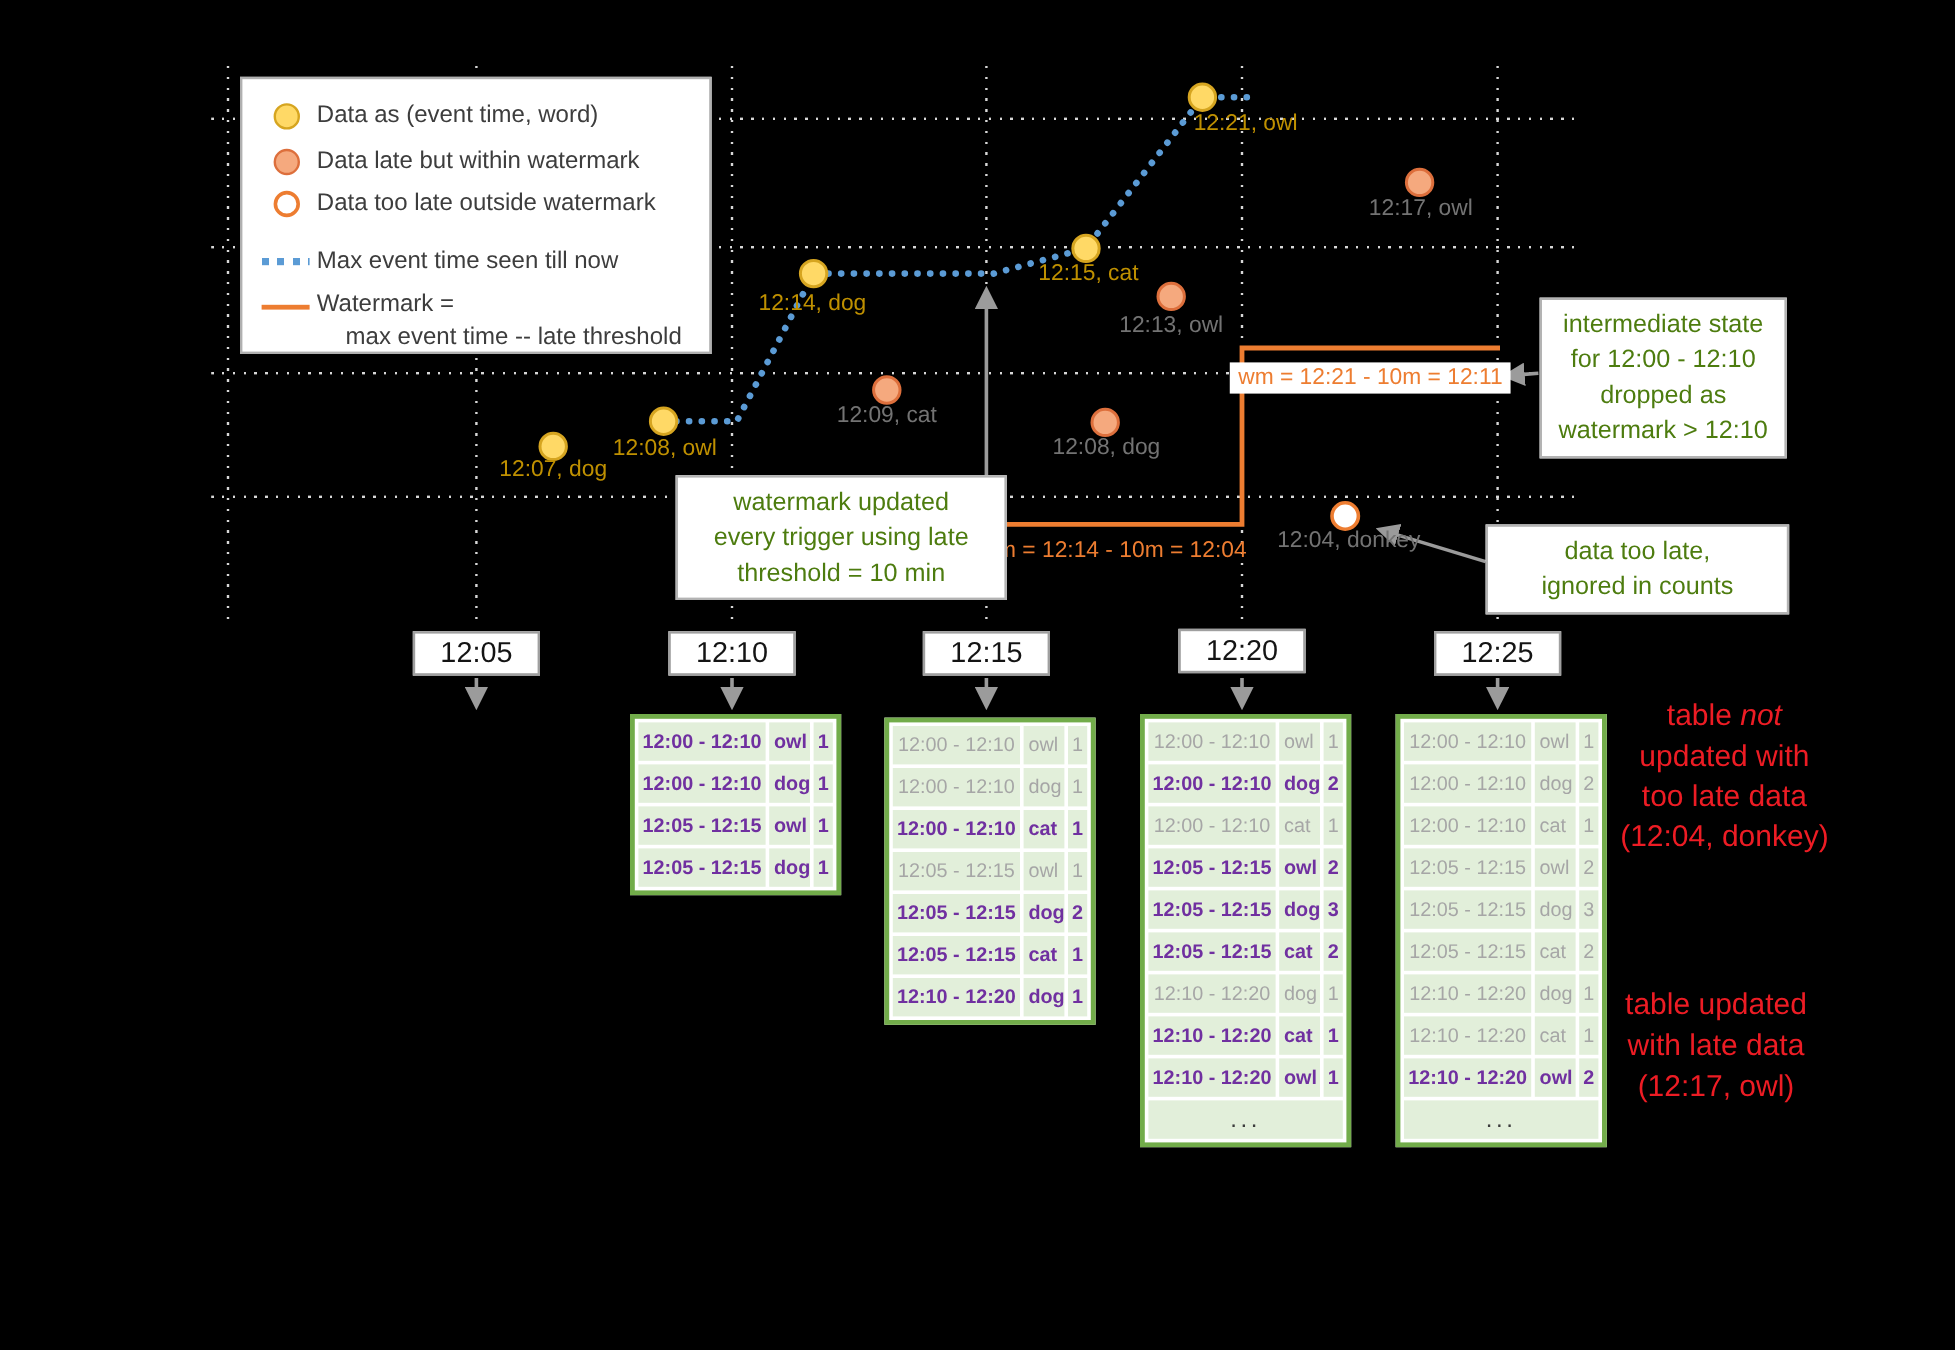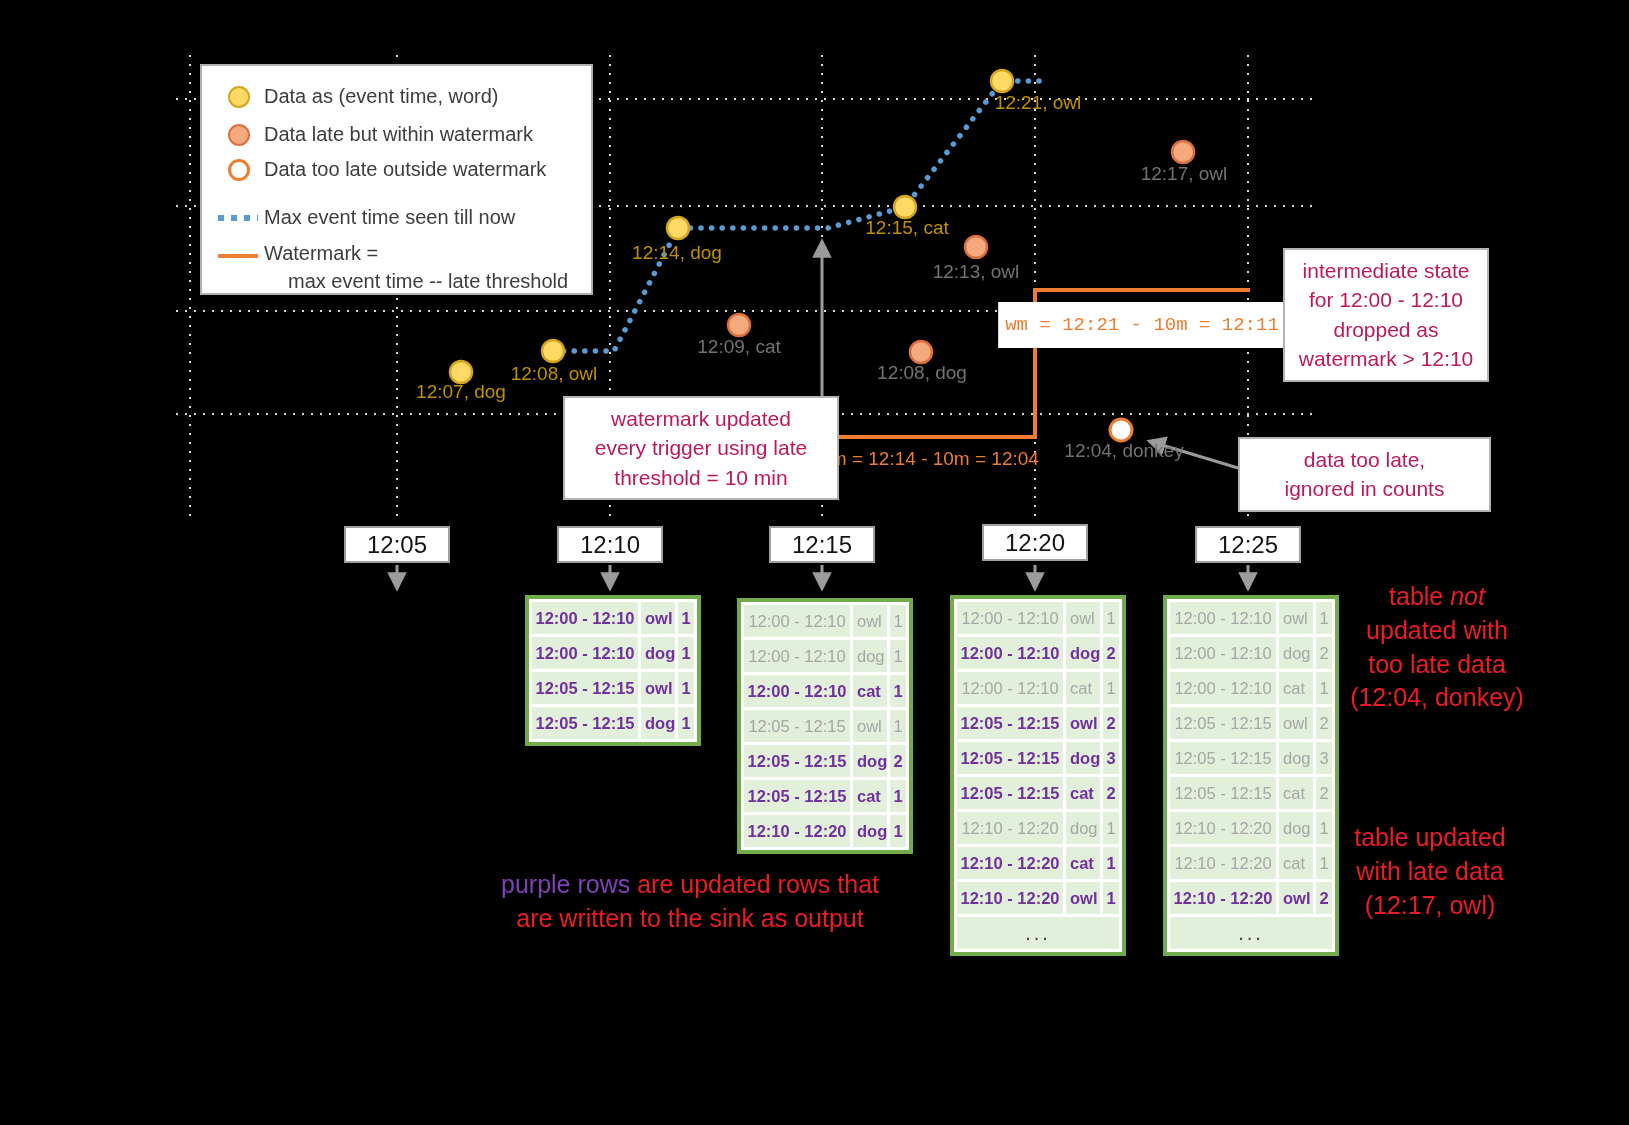--- a/index.html
+++ b/index.html
@@ -16,38 +16,38 @@
   #overlay { position:absolute; left:0; top:0; z-index:2; }
 
   
   .pt-label { position:absolute; transform:translateX(-50%); white-space:nowrap;
     font-size:19px; z-index:3; }
   .pt-on   { color:#bf9000; }
   .pt-late { color:#737373; }
 
   .wm-label { position:absolute; transform:translateX(-50%); white-space:nowrap;
     font-size:19px; color:#ed7d31; z-index:4; }
-  .wm-boxed { background:#fff; padding:12px 7px;font-family:Liberation Mono, monospace; }
+  .wm-boxed { background:#fff; padding:2px 7px; }
 
   
   .legend { position:absolute; left:200px; top:64px; width:393px; height:231px;
     background:#fff; border:2px solid #b0b0b0; z-index:5; }
   .legend .dot { position:absolute; width:22px; height:22px; border-radius:50%; }
   .legend .txt { position:absolute; font-size:20px; color:#3d3d3d; white-space:nowrap; }
   .line-dotted { position:absolute; width:40px; height:6px;
     background:repeating-linear-gradient(90deg,#5b9bd5 0 6px,transparent 6px 13px); }
   .line-solid { position:absolute; width:40px; height:4px; background:#ed7d31; }
 
   
   .time-box { position:absolute; width:106px; height:37px; background:#fff;
     border:2px solid #9f9f9f; display:flex; align-items:center; justify-content:center;
     font-size:24px; color:#141414; z-index:4; }
 
   
-  .callout { position:absolute; background:#fff; border:2px solid #b3b3b3; color:#be185d;
+  .callout { position:absolute; background:#fff; border:2px solid #b3b3b3; color:#4d7c0f;
     text-align:center; font-size:21px; line-height:1.4; padding:6px 8px; z-index:5; }
 
   
   .rtable { position:absolute; background:#fff; border:4px solid #72ac4a; padding:3px;
     display:flex; flex-direction:column; gap:3px; z-index:3;text-align:right; }
   .trow { display:flex; gap:3px; }
   .trow .cell { background:#e2efda; height:32px; display:flex; align-items:center;
     font-size:16.5px; }
   .c-window { width:106px; justify-content:center; }
   .c-word   { width:34px; padding-left:4px; }
@@ -316,24 +316,20 @@
       <div class="cell c-count">1</div>
     </div>
     <div class="trow updated">
       <div class="cell c-window">12:10 - 12:20</div>
       <div class="cell c-word">owl</div>
       <div class="cell c-count">2</div>
     </div>
     <div class="trow-ellipsis">...</div>
   </div>
 
-  <div class="red-note" style="left:690px;top:868px">
-    <div><span class="purple">purple rows</span><span> are updated rows that</span></div>
-    <div>are written to the sink as output</div>
-  </div>
 
   <div class="red-note" style="left:1437px;top:580px">
     <div><span>table </span><i>not</i></div>
     <div>updated with</div>
     <div>too late data</div>
     <div>(12:04, donkey)</div>
   </div>
 
   <div class="red-note" style="left:1430px;top:821px">
     <div>table updated</div>

